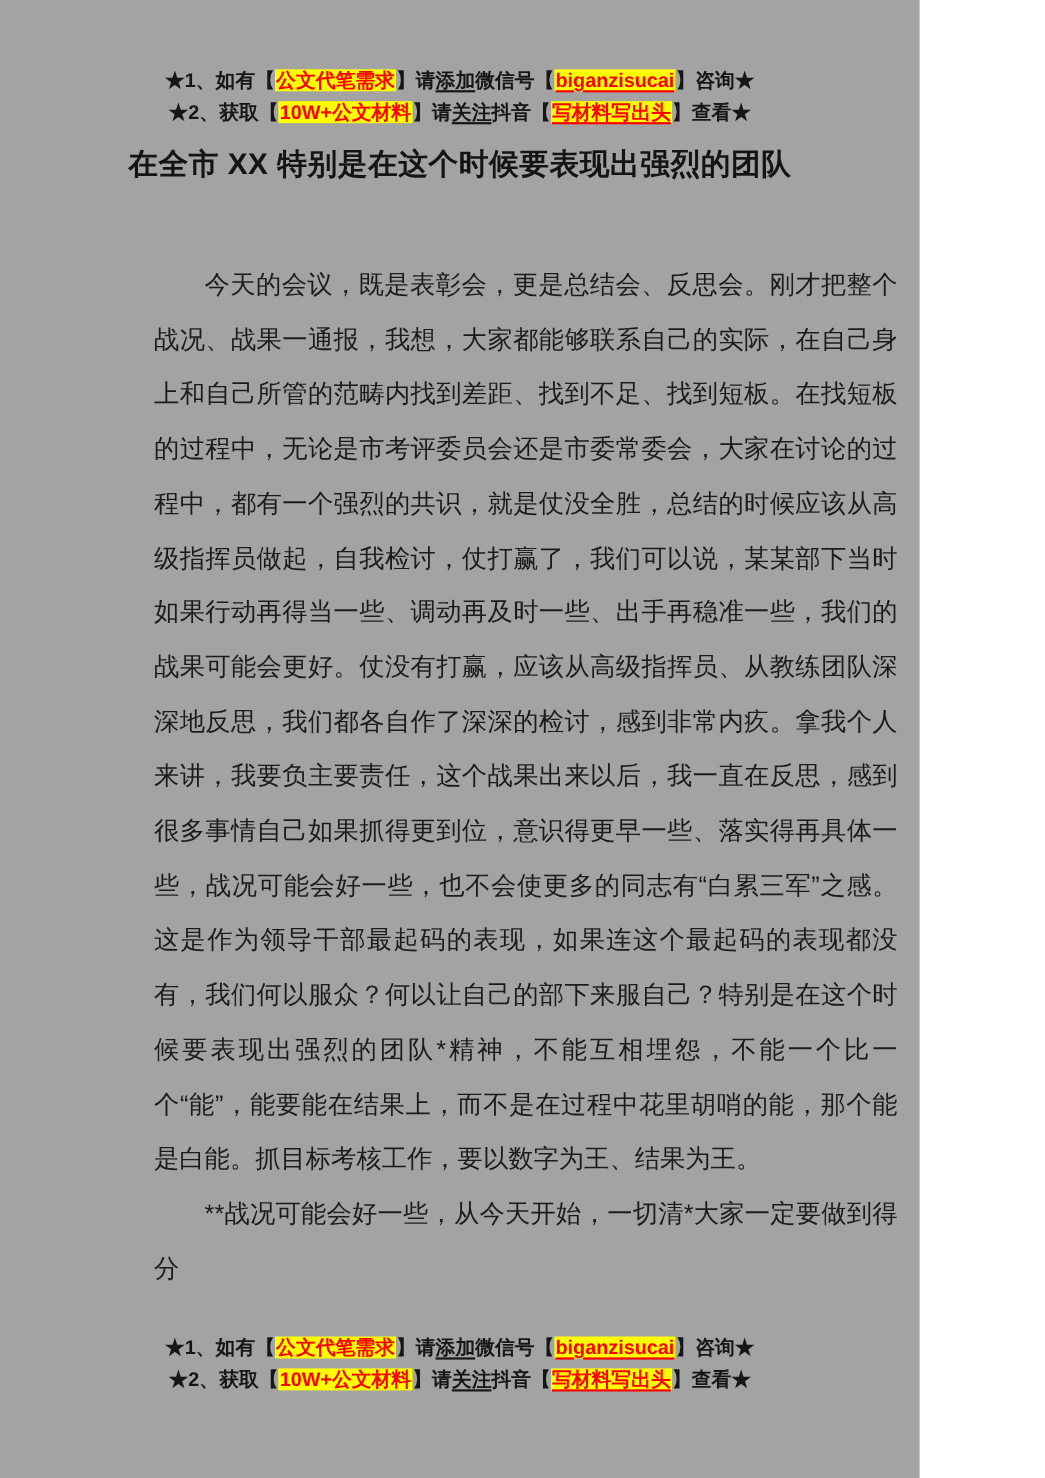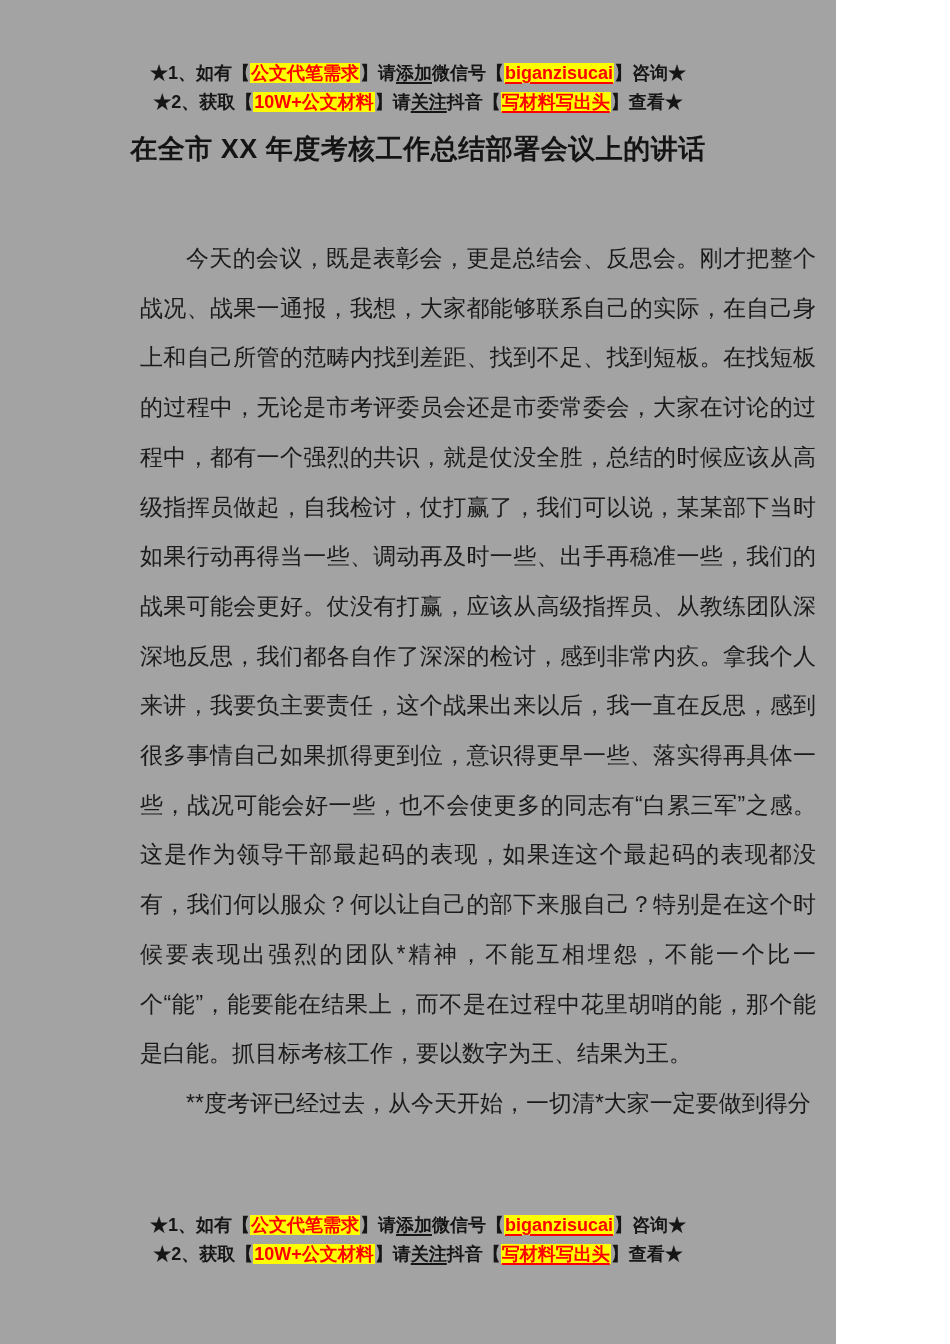--- a/index.html
+++ b/index.html
@@ -70,25 +70,25 @@
 </head>
 <body>
 
 <div class="page">
 
   <div class="banner banner-top">
     <div class="banner-line"><span>★1、如有【</span><span class="hl">公文代笔需求</span><span>】请</span><span class="u">添加</span><span>微信号【</span><span class="hl u">biganzisucai</span><span>】咨询★</span></div>
     <div class="banner-line"><span>★2、获取【</span><span class="hl">10W+公文材料</span><span>】请</span><span class="u">关注</span><span>抖音【</span><span class="hl u">写材料写出头</span><span>】查看★</span></div>
   </div>
 
-  <h1 class="doc-title">在全市 XX 年度考核工作总结部署会议上的讲话</h1>
+  <h1 class="doc-title">在全市 XX 特别是在这个时候要表现出强烈的团队</h1>
 
   <div class="doc-body">
     <p>今天的会议，既是表彰会，更是总结会、反思会。刚才把整个战况、战果一通报，我想，大家都能够联系自己的实际，在自己身上和自己所管的范畴内找到差距、找到不足、找到短板。在找短板的过程中，无论是市考评委员会还是市委常委会，大家在讨论的过程中，都有一个强烈的共识，就是仗没全胜，总结的时候应该从高级指挥员做起，自我检讨，仗打赢了，我们可以说，某某部下当时如果行动再得当一些、调动再及时一些、出手再稳准一些，我们的战果可能会更好。仗没有打赢，应该从高级指挥员、从教练团队深深地反思，我们都各自作了深深的检讨，感到非常内疚。拿我个人来讲，我要负主要责任，这个战果出来以后，我一直在反思，感到很多事情自己如果抓得更到位，意识得更早一些、落实得再具体一些，战况可能会好一些，也不会使更多的同志有“白累三军”之感。这是作为领导干部最起码的表现，如果连这个最起码的表现都没有，我们何以服众？何以让自己的部下来服自己？特别是在这个时候要表现出强烈的团队*精神，不能互相埋怨，不能一个比一个“能”，能要能在结果上，而不是在过程中花里胡哨的能，那个能是白能。抓目标考核工作，要以数字为王、结果为王。</p>
-    <p>**度考评已经过去，从今天开始，一切清*大家一定要做到得分</p>
+    <p>**战况可能会好一些，从今天开始，一切清*大家一定要做到得分</p>
   </div>
 
   <div class="banner banner-bottom">
     <div class="banner-line"><span>★1、如有【</span><span class="hl">公文代笔需求</span><span>】请</span><span class="u">添加</span><span>微信号【</span><span class="hl u">biganzisucai</span><span>】咨询★</span></div>
     <div class="banner-line"><span>★2、获取【</span><span class="hl">10W+公文材料</span><span>】请</span><span class="u">关注</span><span>抖音【</span><span class="hl u">写材料写出头</span><span>】查看★</span></div>
   </div>
 
 </div>
 
 </body></html>

